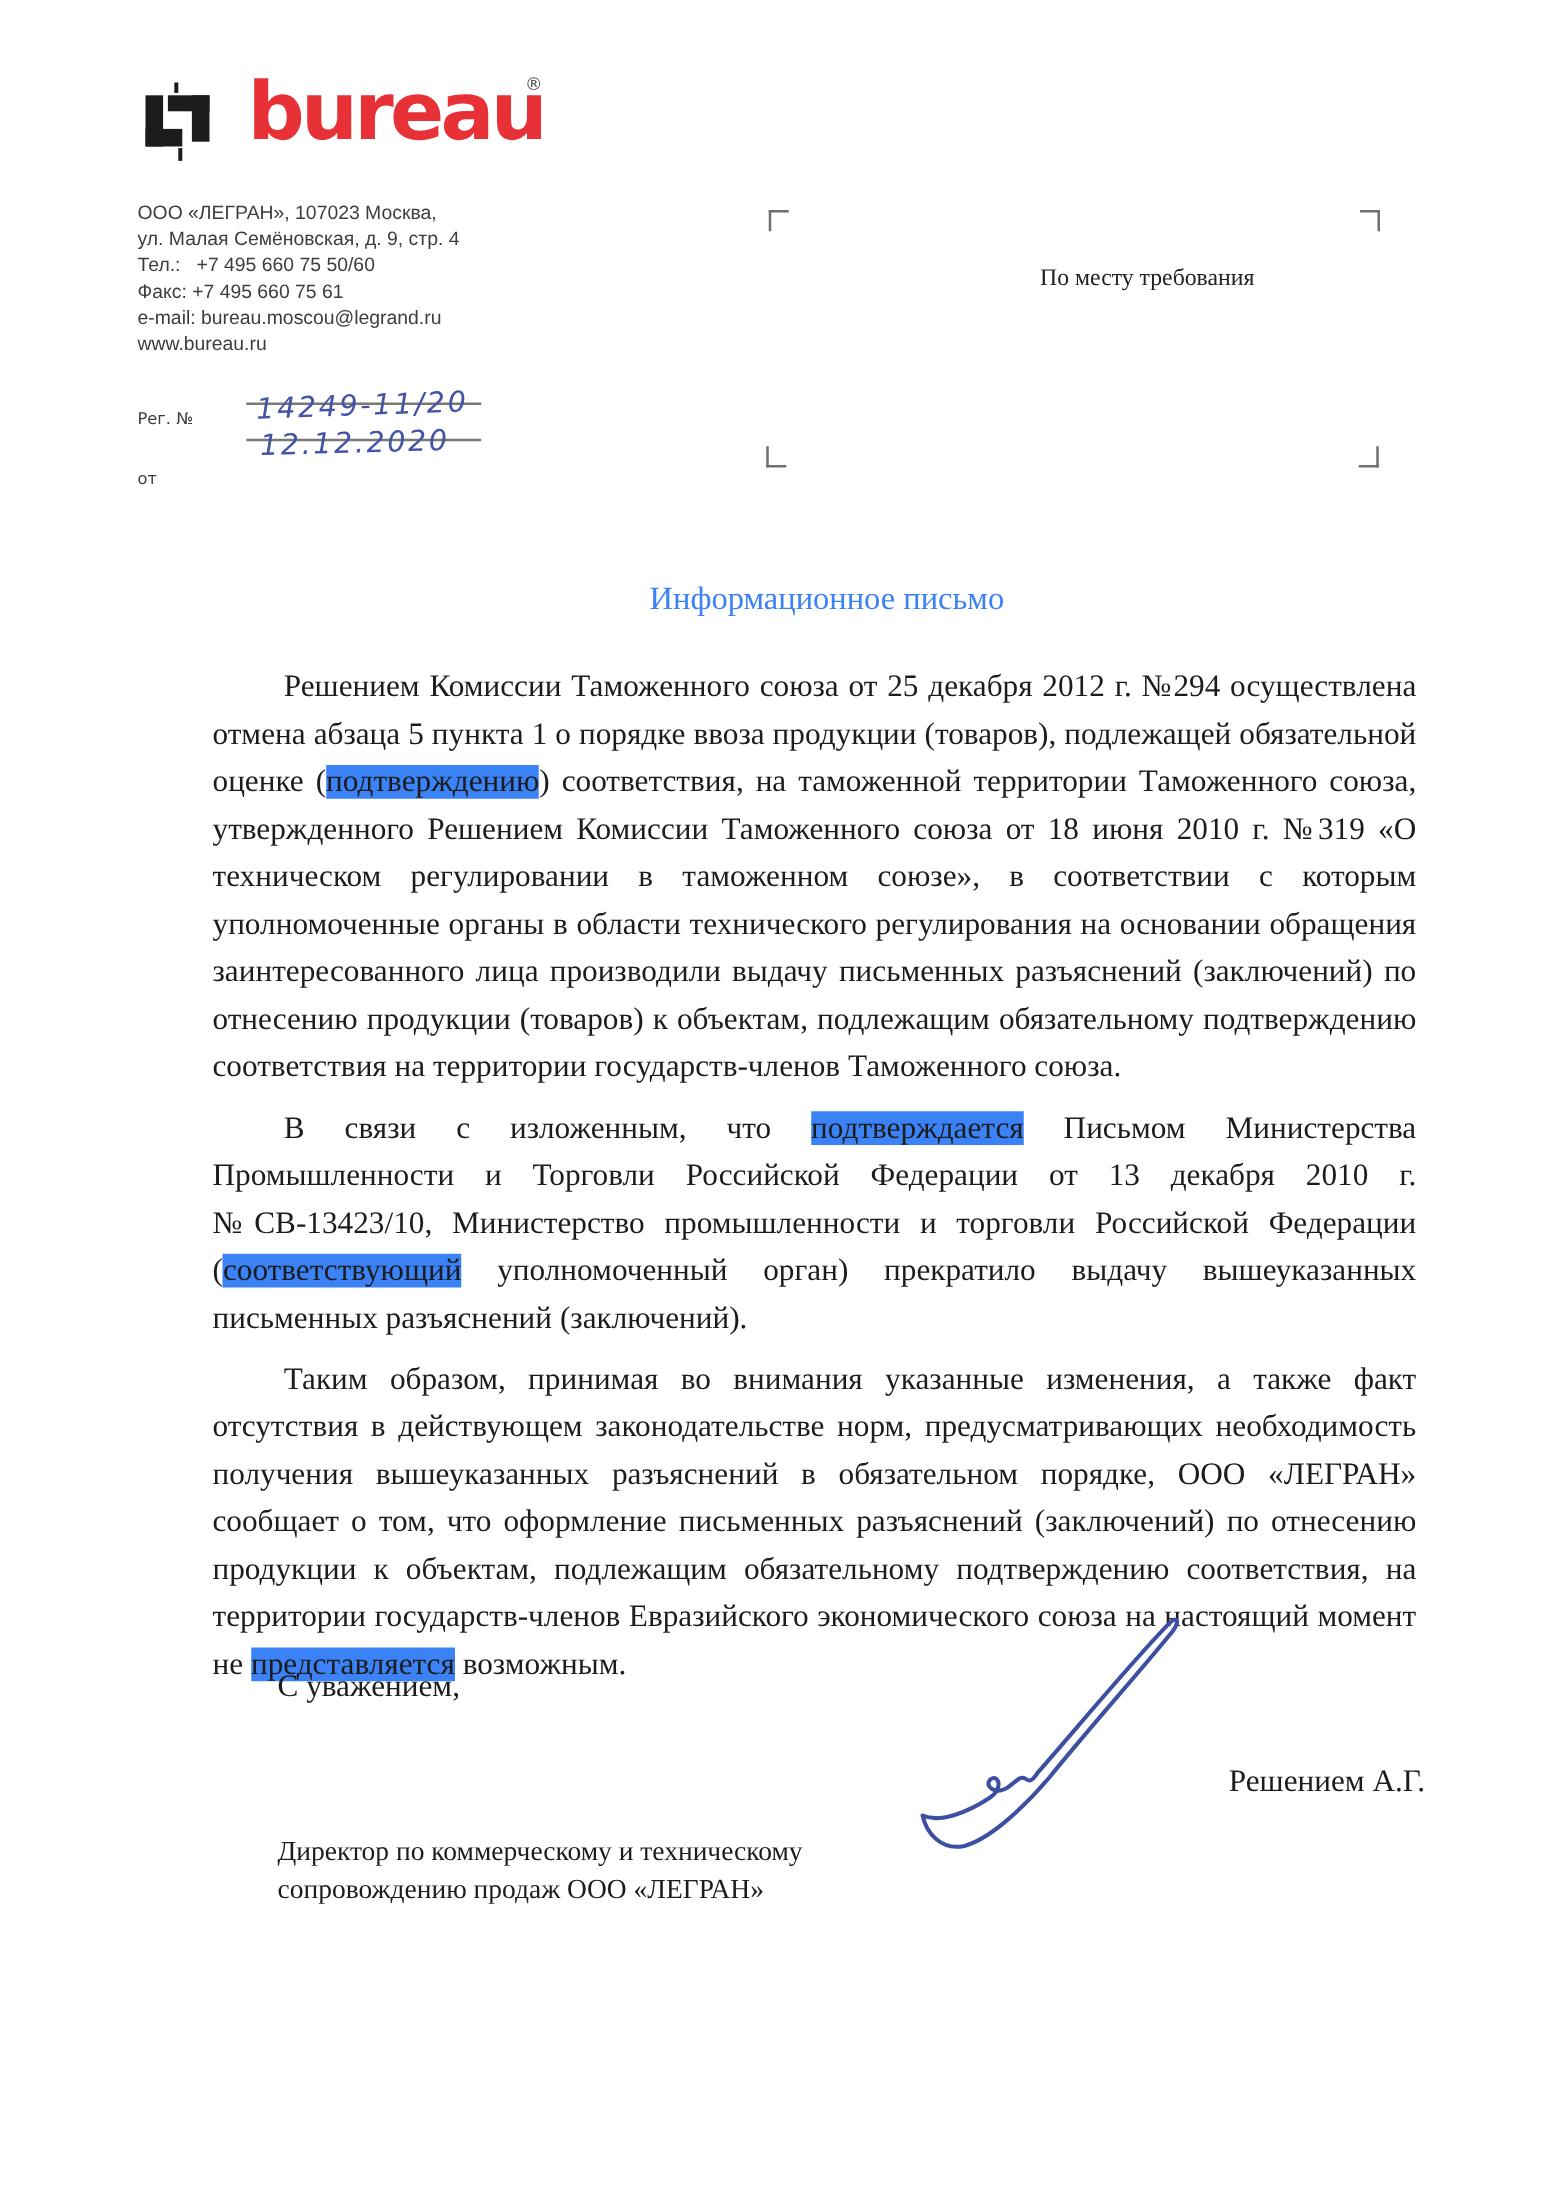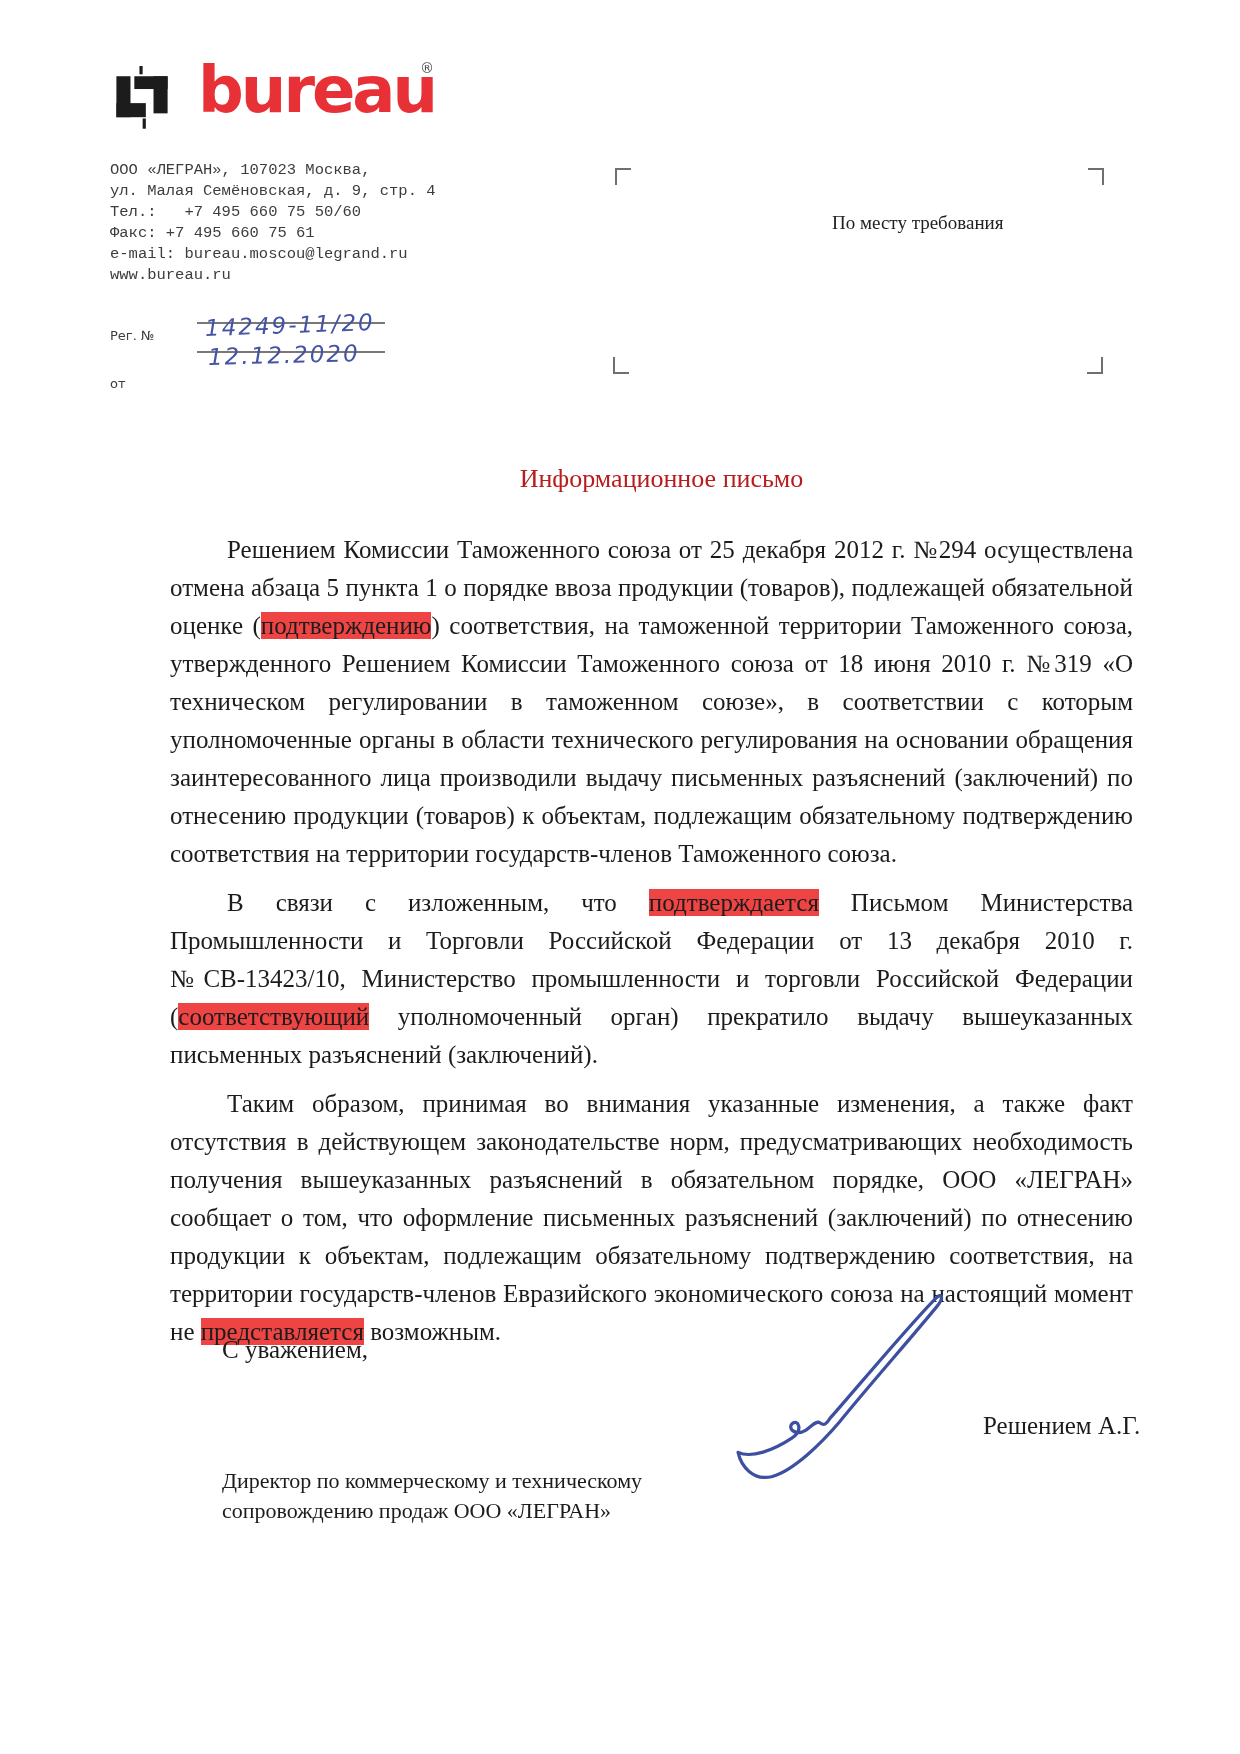--- a/index.html
+++ b/index.html
@@ -20,21 +20,21 @@
     font-weight:bold;font-size:64px;letter-spacing:-3px;
     color:#e73137;line-height:1.4;
   }
   .logo-reg{
     position:absolute;left:310px;top:6px;
     font-family:"DejaVu Sans",sans-serif;
     font-size:14px;color:#4a4a4a;font-weight:normal;
   }
   .contact-block{
     position:absolute;left:110px;top:160px;
-    font-family:Liberation Mono, monospace;
+    font-family:Liberation Sans, sans-serif;
     font-size:15.5px;line-height:21px;color:#3d3d3d;
   }
   .reg-row{
     position:absolute;left:110px;
     font-family:"DejaVu Sans","Liberation Sans",sans-serif;
     font-size:13px;color:#3d3d3d;
   }
   .reg-row .label{display:inline-block;width:78px;}
   .write-line{
     position:absolute;border-bottom:2px solid #787878;
@@ -56,28 +56,28 @@
   .bracket.bl{left:613px;top:357px;border-bottom:2px solid #6f6f6f;border-left:2px solid #6f6f6f;}
   .bracket.br{left:1087px;top:357px;border-bottom:2px solid #6f6f6f;border-right:2px solid #6f6f6f;}
   .recipient{
     position:absolute;left:832px;top:212px;
     font-size:19px;color:#222222;
   }
   
   .letter-title{
     position:absolute;left:170px;top:464px;width:963px;
     padding-left:20px;box-sizing:border-box;
-    text-align:center;font-size:26px;color:#b91c1c;
+    text-align:center;font-size:26px;color:#3b82f6;
   }
   .letter-body{
     position:absolute;left:170px;top:531px;width:963px;
     font-size:25px;line-height:38px;text-align:justify;
   }
   .letter-body p{margin:0 0 11px 0;text-indent:57px;}
-  .letter-body .hl{background:#ef4444;}
+  .letter-body .hl{background:#3b82f6;}
   
   .salutation{position:absolute;left:222px;top:1336px;font-size:25px;}
   .position-block{position:absolute;left:222px;top:1466px;font-size:22px;line-height:30px;}
   .signer-name{position:absolute;left:983px;top:1412px;font-size:25px;}
   .signature{position:absolute;left:733px;top:1288px;width:218px;height:198px;}
 </style>
 </head>
 <body>
 
 <div class="page">

